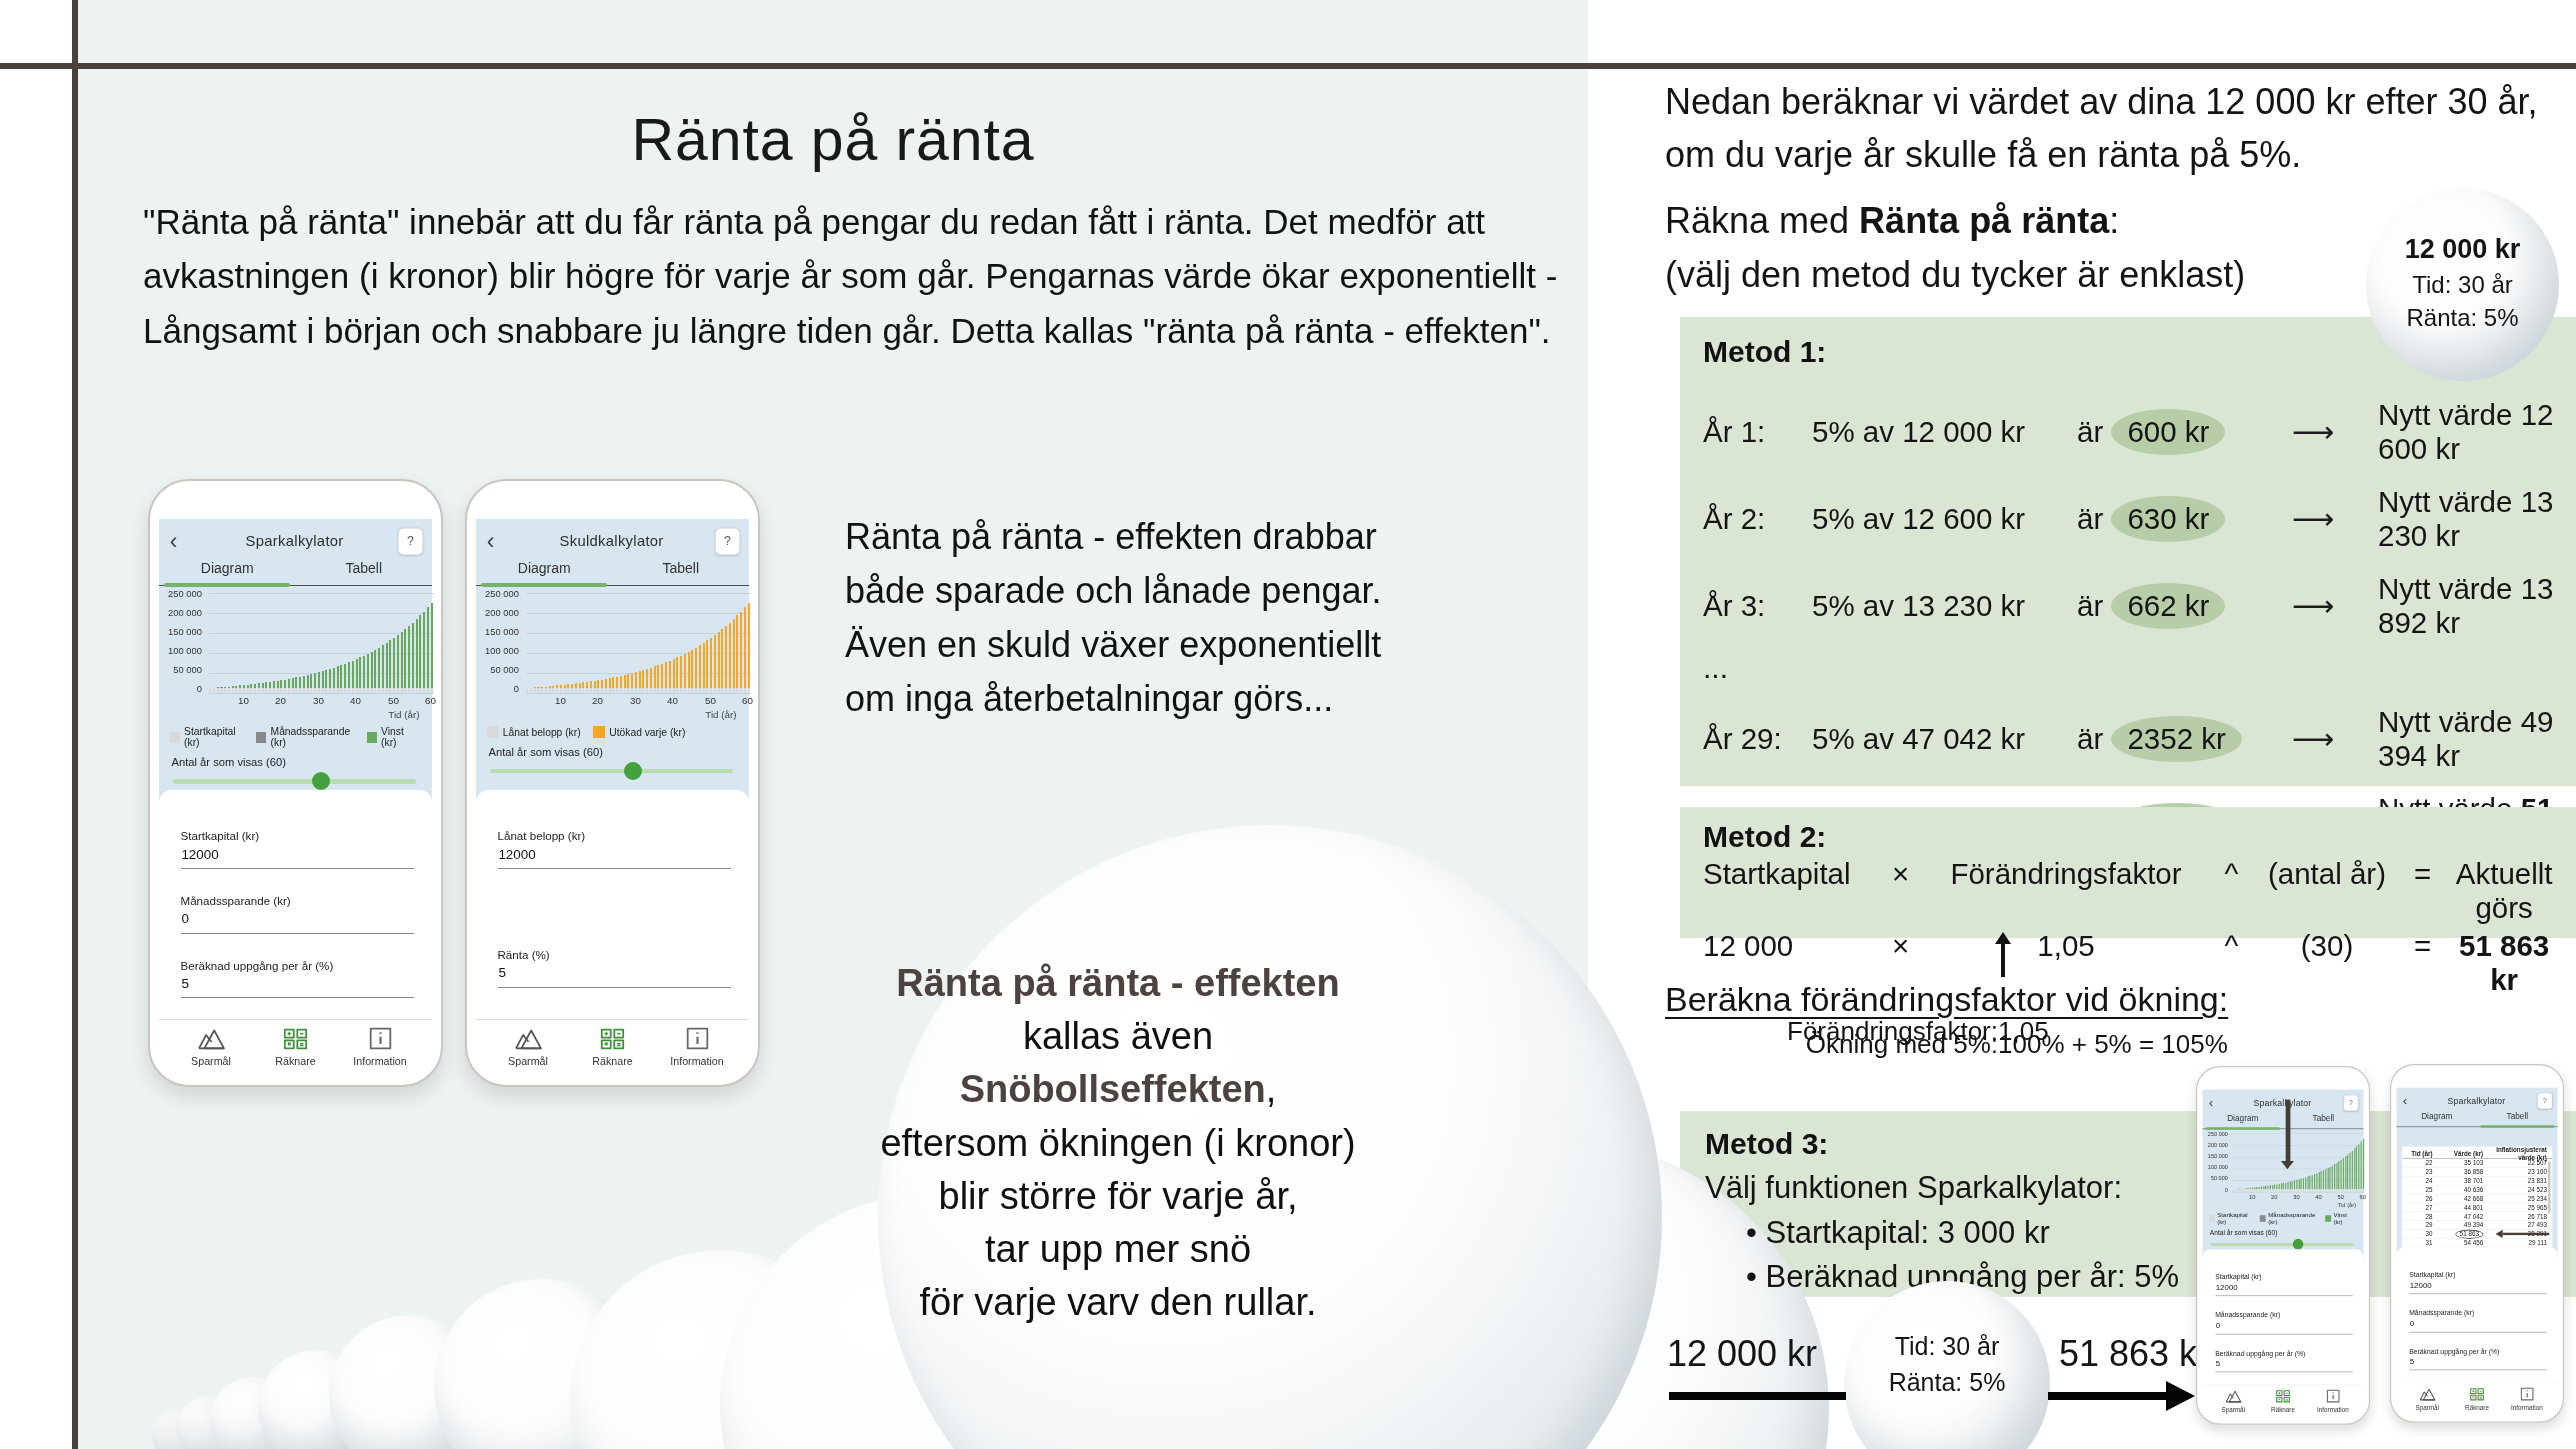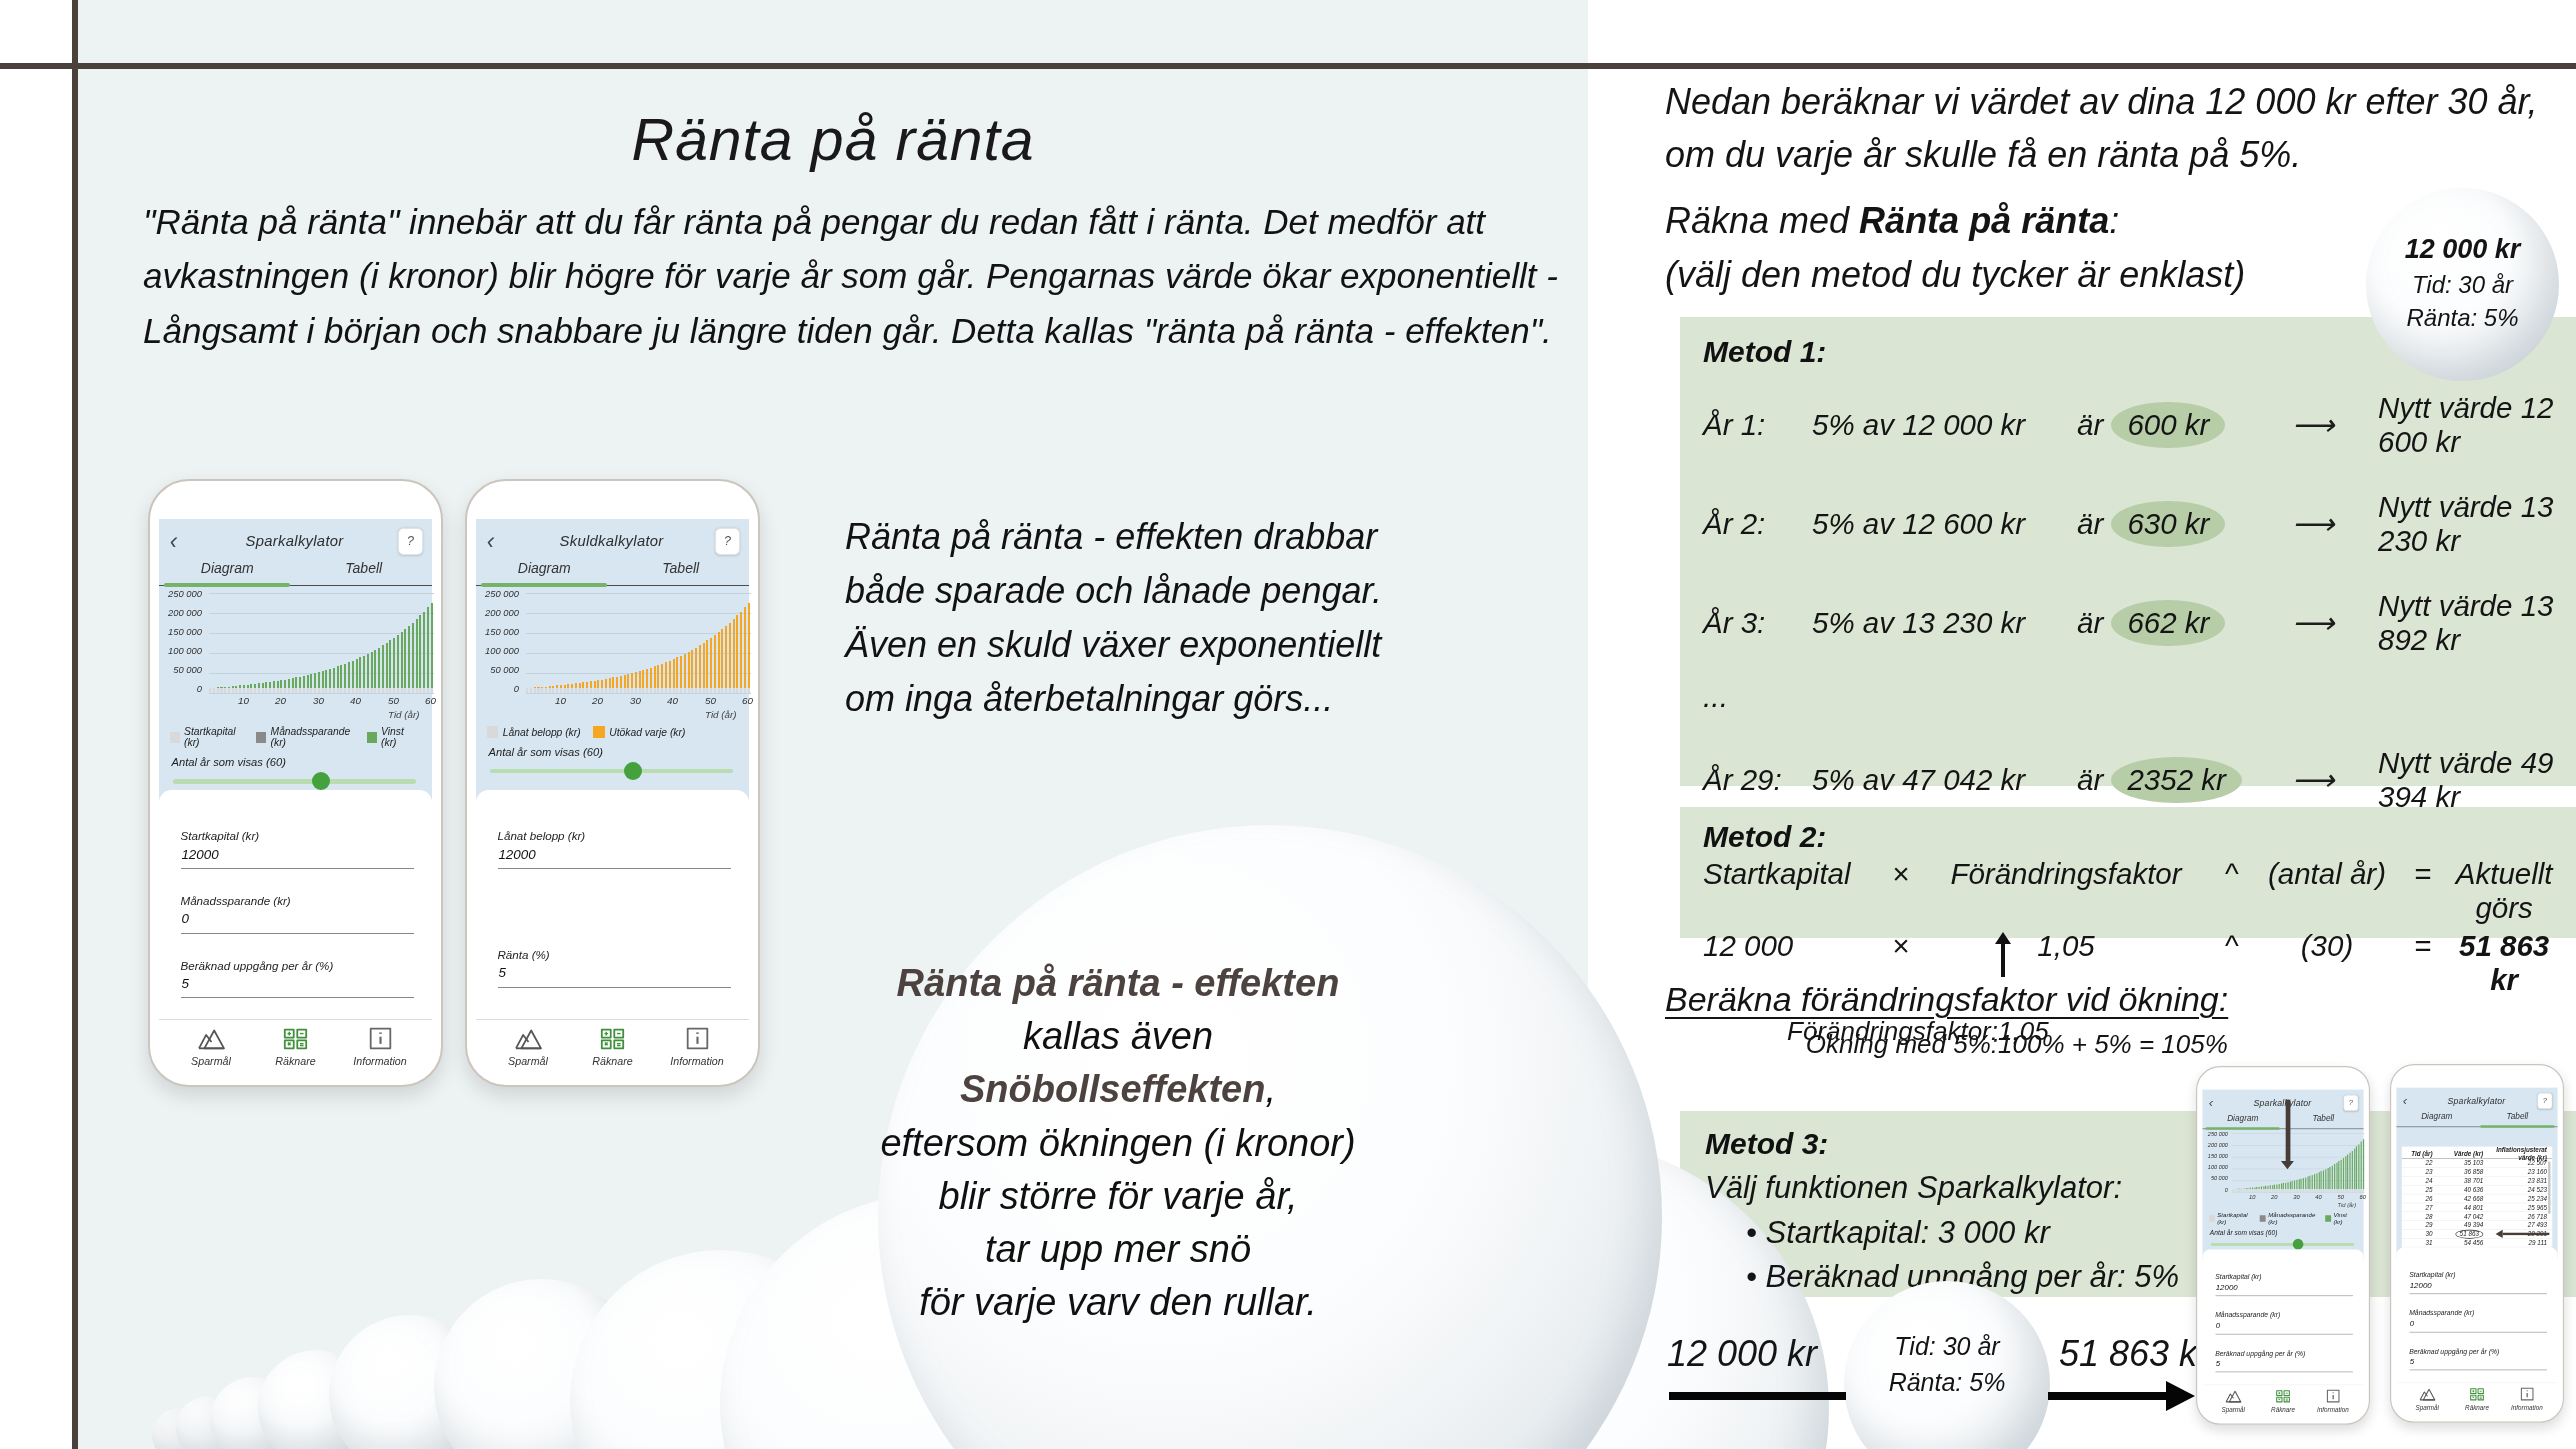--- a/index.html
+++ b/index.html
@@ -1,17 +1,17 @@
 <!DOCTYPE html>
 <html style="font-size:14.3px"><head>
 <meta charset="utf-8">
 <style>
   html,body{margin:0;padding:0;background:#fff;}
   #stage{position:relative;width:2576px;height:1449px;background:#ffffff;overflow:hidden;
-         font-family:"Liberation Sans",sans-serif;color:#141414;font-style:italic;}
+         font-family:"Liberation Sans",sans-serif;color:#141414;}
   .abs{position:absolute;}
   
   #vline{left:72px;top:0;width:6.3px;height:1449px;background:#4a403c;z-index:5;}
   #hline{left:0;top:63px;width:2576px;height:6.3px;background:#4a403c;z-index:5;}
   #left-panel{left:78px;top:0;width:1510px;height:1449px;background:#edf2f2;z-index:0;}
 
   
   #main-title{left:78px;top:106px;width:1510px;text-align:center;font-size:59px;letter-spacing:0.9px;color:#191919;z-index:3;}
   #intro{left:143px;top:195px;width:1418px;font-size:35px;line-height:1.55;color:#121212;z-index:3;}
   #effect-text{left:845px;top:510px;width:590px;font-size:36px;line-height:1.5;color:#121212;z-index:3;}
@@ -26,21 +26,21 @@
   
   #r-intro{left:1665px;top:75px;width:899px;font-size:36px;line-height:1.48;z-index:3;}
   #r-calc{left:1665px;top:200px;font-size:36px;z-index:3;}
   #r-calc b{font-weight:bold;}
   #r-choose{left:1665px;top:254px;font-size:36px;z-index:3;}
 
   .green-panel{background:#dbe5d3;}
   #metod1-panel{left:1680px;top:317px;width:896px;height:469px;z-index:1;padding:0;}
   #metod1-inner{position:absolute;left:23px;top:18px;right:9px;}
   .m-heading{font-size:30px;font-weight:bold;color:#111;}
-  #metod1-rows{margin-top:22px;display:flex;flex-direction:column;gap:31px;}
+  #metod1-rows{margin-top:29px;display:flex;flex-direction:column;gap:19px;}
   .m1row{display:grid;grid-template-columns:109px 265px 215px 86px auto;align-items:center;font-size:29.5px;}
   .m1row .hl{background:#b7cda7;border-radius:50%;padding:6.3px 16px;margin:-6.3px 0;display:inline-block;}
   .m1row .arr{font-size:29.5px;color:#1c1c1c;}
   .m1row .res b{font-weight:bold;}
   .m1-ellipsis{font-size:30px;height:27px;line-height:18px;}
 
   #metod2-panel{left:1680px;top:807px;width:896px;height:131px;z-index:1;}
   #metod2-inner{position:absolute;left:23px;top:12.5px;right:10.7px;}
   .m2row{display:grid;grid-template-columns:177px 41px 290px 41px 150px 41px auto;font-size:29.5px;margin-top:3.6px;}
   .m2row span{text-align:center;}

